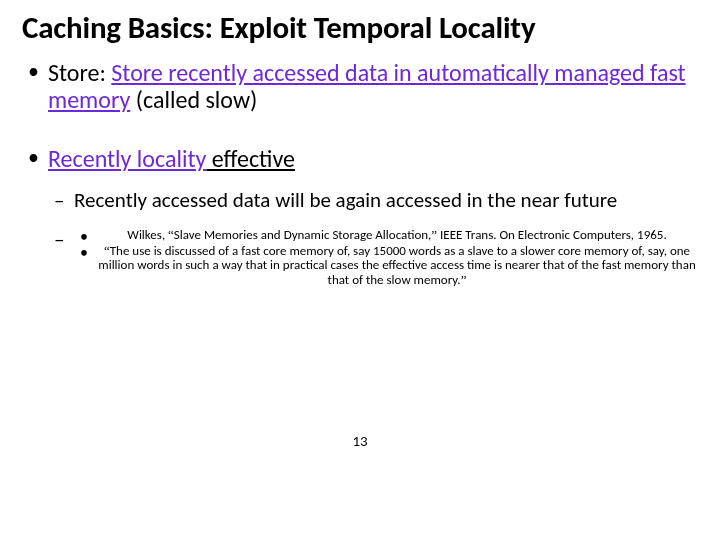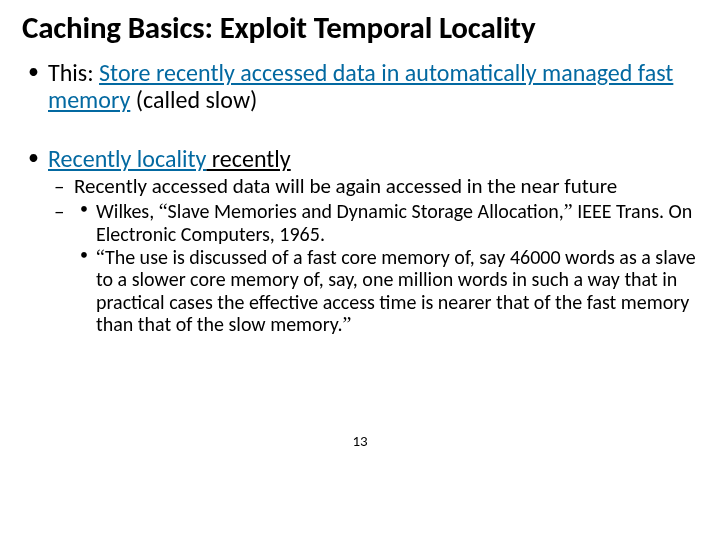--- a/index.html
+++ b/index.html
@@ -40,82 +40,83 @@
     left: 6px;
     top: 0;
     font-size: 22px;
   }
   .gap { height: 28px; }
   .l2 > li {
     font-size: 21px;
     line-height: 1.12;
     position: relative;
     padding-left: 26px;
-    margin-top: 2px;
+    margin-top: 16px;
     margin-bottom: 2px;
   }
   .l2 > li::before {
     content: "–";
     position: absolute;
     left: 6px;
     top: 0;
   }
   .l3 > li {
-    font-size: 20px;
+    font-size: 13px;
     line-height: 1.12;
     position: relative;
     padding-left: 22px;
     margin-top: 1px;
     margin-bottom: 1px;
+    text-align: center;
   }
   .l3 > li::before {
     content: "•";
     position: absolute;
     left: 6px;
     top: 0;
     font-size: 16px;
   }
   .pagenum {
     position: absolute;
     bottom: 14px;
     left: 0;
     width: 720px;
     text-align: center;
     font-size: 15px;
   }
   .u { text-decoration: underline; }
-  .red { color: #0369a1; }
+  .red { color: #6d28d9; }
   .q { font-family: Georgia, "Times New Roman", serif; }
 </style>
 </head>
 <body>
 
 <div class="slide">
   <h1 class="title">Caching Basics: Exploit Temporal Locality</h1>
 
   <ul class="l1">
     <li>
-      <span>This: </span><span class="red u">Store recently accessed data in automatically managed fast memory</span><span> (called slow)</span>
+      <span>Store: </span><span class="red u">Store recently accessed data in automatically managed fast memory</span><span> (called slow)</span>
     </li>
   </ul>
 
   <div class="gap"></div>
 
   <ul class="l1">
     <li>
-      <span class="red u">Recently locality</span><span class="u"> recently</span>
+      <span class="red u">Recently locality</span><span class="u"> effective</span>
       <ul class="l2">
         <li>Recently accessed data will be again accessed in the near future</li>
         <li>
           <ul class="l3">
             <li>
               <span>Wilkes, </span><span class="q">“</span><span>Slave Memories and Dynamic Storage Allocation,</span><span class="q">”</span><span> IEEE Trans. On Electronic Computers, 1965.</span>
             </li>
             <li>
-              <span class="q">“</span><span>The use is discussed of a fast core memory of, say 46000 words as a slave to a slower core memory of, say, one million words in such a way that in practical cases the effective access time is nearer that of the fast memory than that of the slow memory.</span><span class="q">”</span>
+              <span class="q">“</span><span>The use is discussed of a fast core memory of, say 15000 words as a slave to a slower core memory of, say, one million words in such a way that in practical cases the effective access time is nearer that of the fast memory than that of the slow memory.</span><span class="q">”</span>
             </li>
           </ul>
         </li>
       </ul>
     </li>
   </ul>
 
   <div class="pagenum">13</div>
 </div>
 

